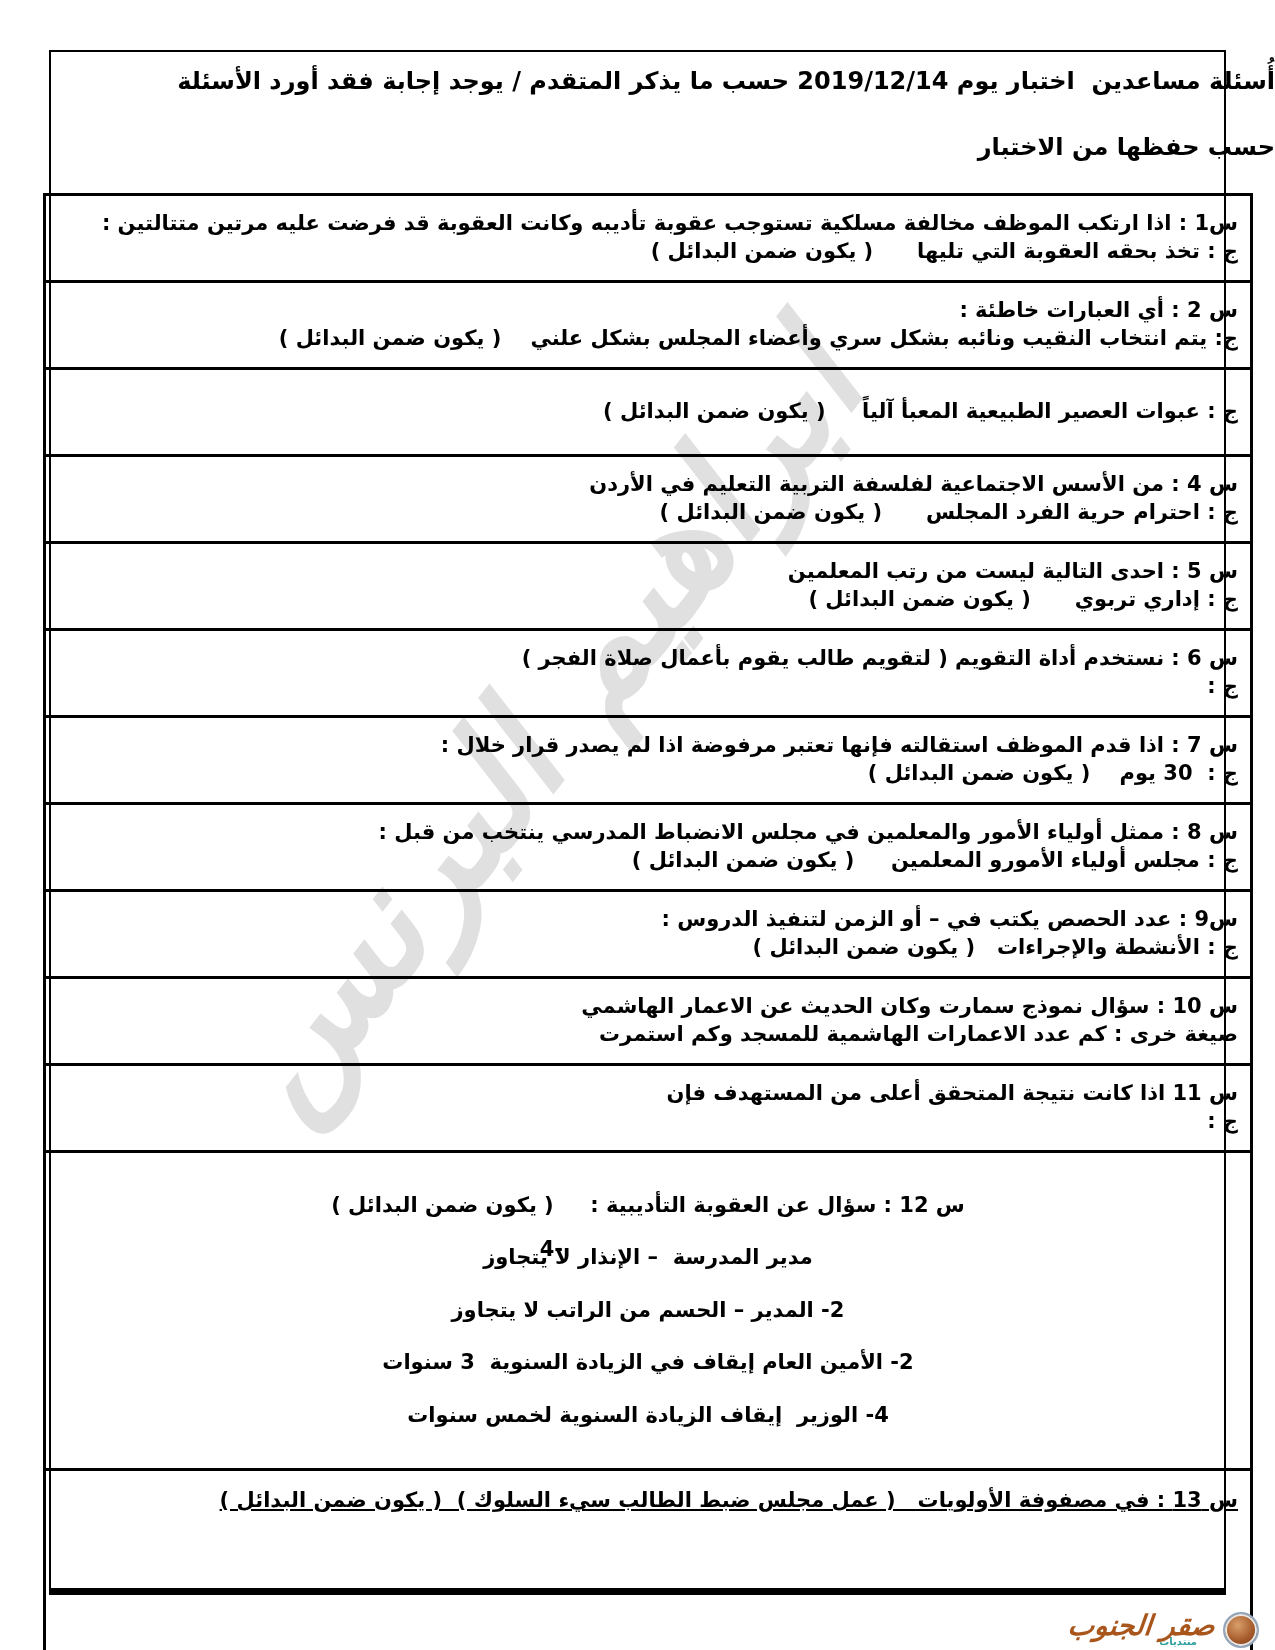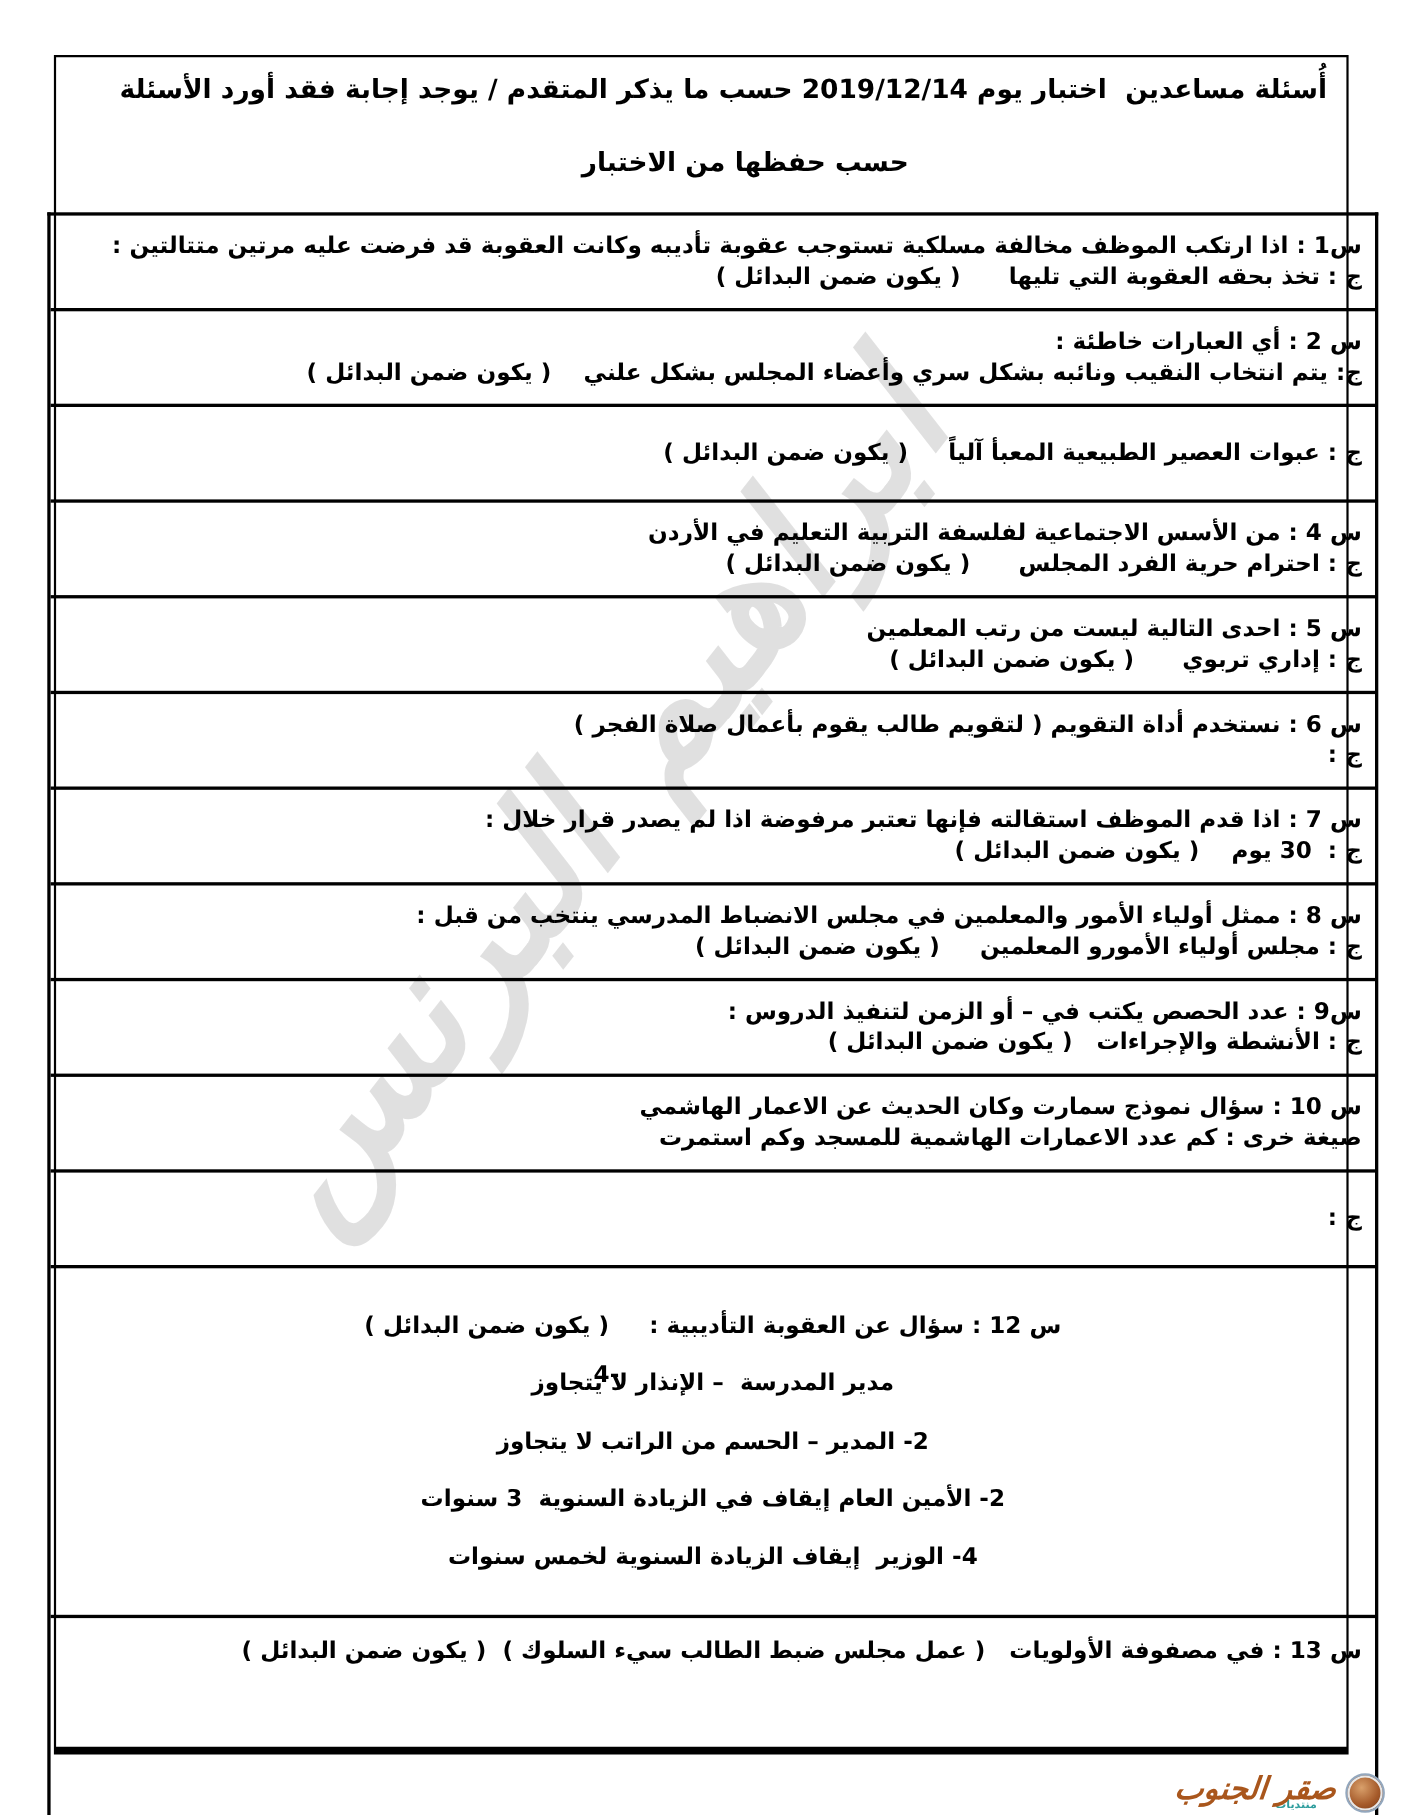--- a/index.html
+++ b/index.html
@@ -18,38 +18,38 @@
     white-space:nowrap;
   }
   
   .page-frame{
     position:absolute;left:49px;top:50px;width:1177px;height:1545px;
     box-sizing:border-box;border:2px solid #000;border-bottom:7px solid #000;
     background:transparent;z-index:1;
   }
   .doc-title{
     position:absolute;top:64px;left:0;right:0;z-index:2;
-    text-align:center;direction:rtl;font-size:24px;line-height:34px;margin-left:40px;
+    direction:rtl;font-size:24px;line-height:34px;margin-left:40px;
   }
   .doc-title .t1{display:block;margin-bottom:32px;white-space:pre-wrap;}
   .doc-title .t2{display:block;padding-left:40px;}
   
   .qtable{
     position:absolute;top:193px;left:43px;right:22px;bottom:0;z-index:2;
     box-sizing:border-box;border:3px solid #000;border-bottom:none;
     display:flex;flex-direction:column;direction:rtl;background:transparent;
   }
   .row{
     box-sizing:border-box;border-bottom:3px solid #000;
     padding:14px 12px;display:flex;flex-direction:column;
     justify-content:space-evenly;font-size:21px;position:relative;
     overflow:hidden;flex:0 0 87px;
   }
   .row.tall{flex:0 0 318px;align-items:center;}
-  .row.last{flex:1 1 auto;border-bottom:none;justify-content:flex-start;padding-top:16px;}
+  .row.last{flex:1 1 auto;border-bottom:none;justify-content:flex-start;padding-top:16px;text-decoration:underline;}
   .ln{white-space:pre-wrap;text-align:right;line-height:1.3;}
   .dangle{
     position:absolute;top:84px;left:41%;direction:ltr;font-size:21px;
   }
   
   .logo{
     position:absolute;right:16px;bottom:2px;z-index:3;
     display:flex;align-items:center;gap:8px;direction:ltr;
   }
   .logo-text{display:flex;flex-direction:column;align-items:flex-end;}
@@ -113,20 +113,21 @@
   </div>
   <div class="row">
     <div class="ln">س9 : عدد الحصص يكتب في – أو الزمن لتنفيذ الدروس :</div>
     <div class="ln">ج : الأنشطة والإجراءات   ( يكون ضمن البدائل )</div>
   </div>
   <div class="row">
     <div class="ln">س 10 : سؤال نموذج سمارت وكان الحديث عن الاعمار الهاشمي</div>
     <div class="ln">صيغة خرى : كم عدد الاعمارات الهاشمية للمسجد وكم استمرت</div>
   </div>
   <div class="row">
+    <div class="ln">س 11 اذا كانت نتيجة المتحقق أعلى من المستهدف فإن</div>
     <div class="ln">ج :</div>
   </div>
   <div class="row tall">
     <div class="ln">س 12 : سؤال عن العقوبة التأديبية :     ( يكون ضمن البدائل )</div>
     <div class="ln">مدير المدرسة  – الإنذار لا يتجاوز</div>
     <div class="ln">2- المدير – الحسم من الراتب لا يتجاوز</div>
     <div class="ln">2- الأمين العام إيقاف في الزيادة السنوية  3 سنوات</div>
     <div class="ln">4- الوزير  إيقاف الزيادة السنوية لخمس سنوات</div>
     <span class="dangle">4-</span>
   </div>

